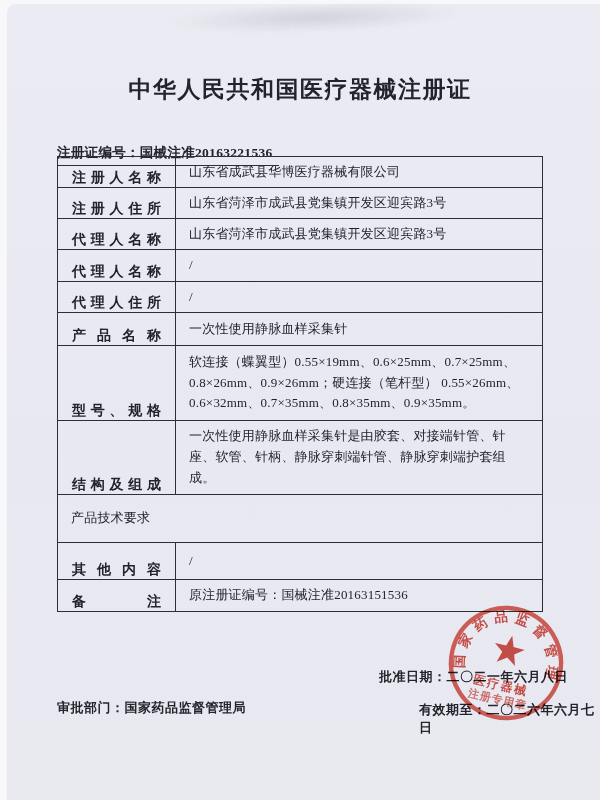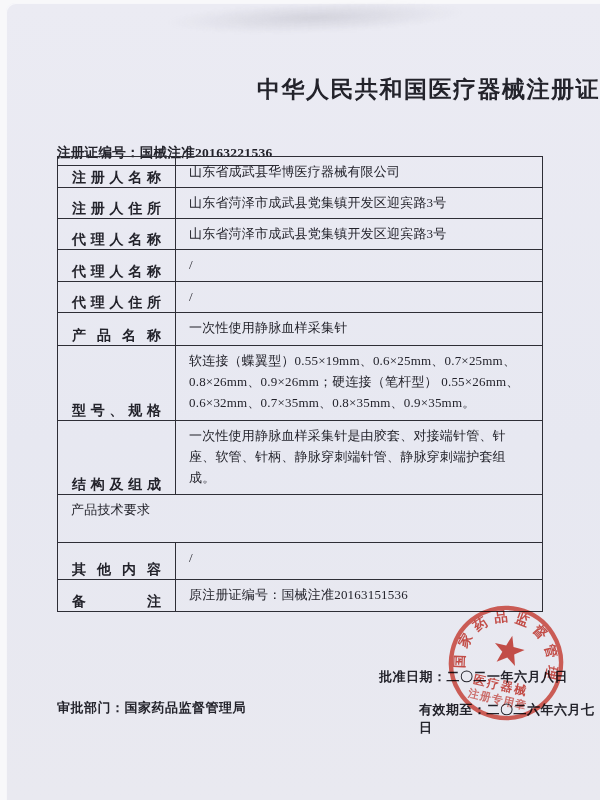--- a/index.html
+++ b/index.html
@@ -14,21 +14,21 @@
     border-top-left-radius:9px;
     box-shadow:inset 1px 1px 0 rgba(255,255,255,.6);
   }
   .smudge{
     position:absolute;top:5px;left:165px;width:300px;height:28px;
     background:radial-gradient(ellipse at 50% 45%,rgba(125,125,140,.22),rgba(125,125,140,0) 70%);
     filter:blur(1.5px);transform:rotate(-2deg);
   }
   .title{
     position:absolute;top:74px;left:0;width:600px;margin:0;
-    text-align:right;font-size:23px;font-weight:700;letter-spacing:1.5px;
+    text-align:center;font-size:23px;font-weight:700;letter-spacing:1.5px;
   }
   .certline{
     position:absolute;top:144px;left:57px;
     font-size:13.5px;font-weight:600;letter-spacing:.3px;
     border-bottom:1.5px solid #2e2e36;padding:0 6px 3px 0;
   }
   .ctable{
     position:absolute;top:156px;left:57px;width:486px;
     border:1.8px solid #2e2e36;box-sizing:border-box;
     display:flex;flex-direction:column;
@@ -42,21 +42,21 @@
   .row:nth-child(9){height:48px}.row:nth-child(10){height:37px}
   .row:nth-child(11){height:31px}.row:nth-child(12){height:52px}
   .rlabel{
     width:118px;flex:0 0 118px;box-sizing:border-box;
     border-right:1.4px solid #2e2e36;
     display:flex;align-items:flex-end;padding:0 14px;
     font-weight:700;font-size:14px;
   }
   .rlabel-inner{width:100%;text-align:justify;text-align-last:justify;}
   .rvalue{
-    flex:1;display:flex;
+    flex:1;display:flex;align-items:center;
     padding:5px 14px 5px 13px;box-sizing:border-box;
     font-size:13px;line-height:1.6;letter-spacing:.2px;
   }
   .dept{position:absolute;left:57px;top:699px;font-size:13px;font-weight:600;letter-spacing:.5px;}
   .fdate{position:absolute;left:379px;font-size:13px;font-weight:700;letter-spacing:.5px;}
   .fdate.d1{top:668px;}
   .fdate.d2{top:701px;margin-left:40px;}
   .seal{
     position:absolute;left:421px;top:578px;width:170px;height:170px;
     mix-blend-mode:multiply;opacity:.86;

